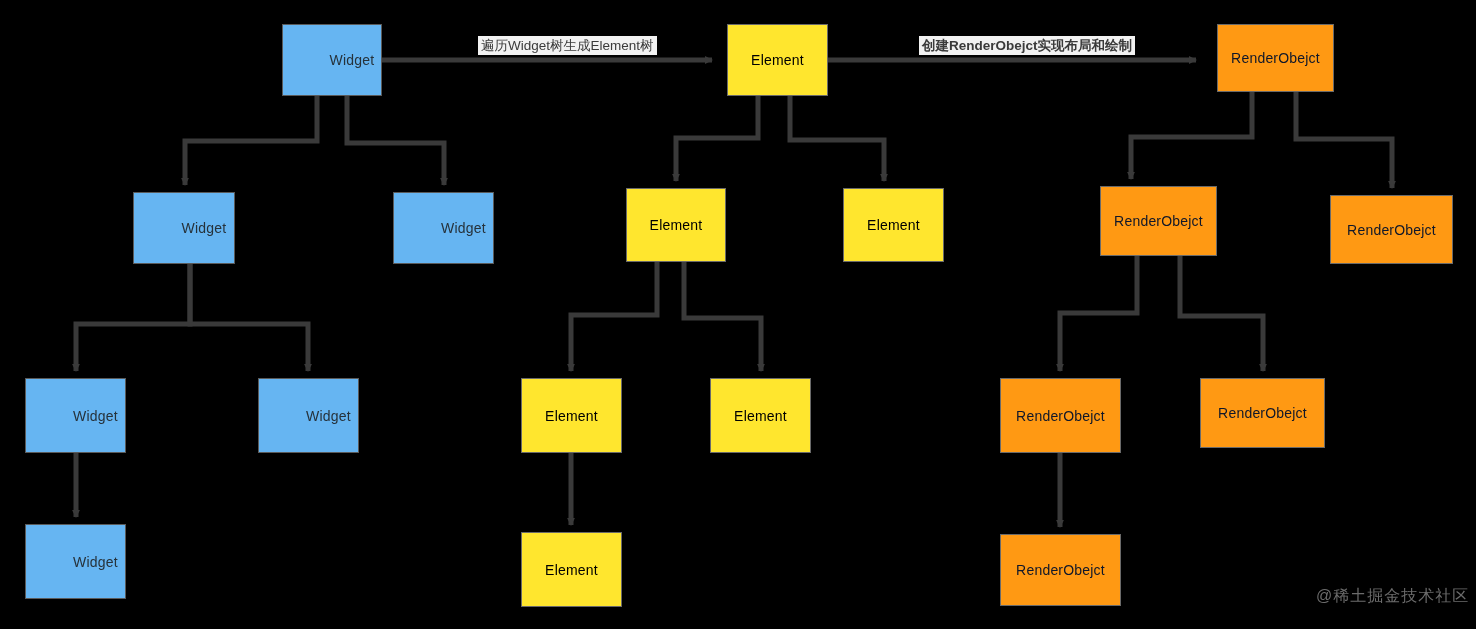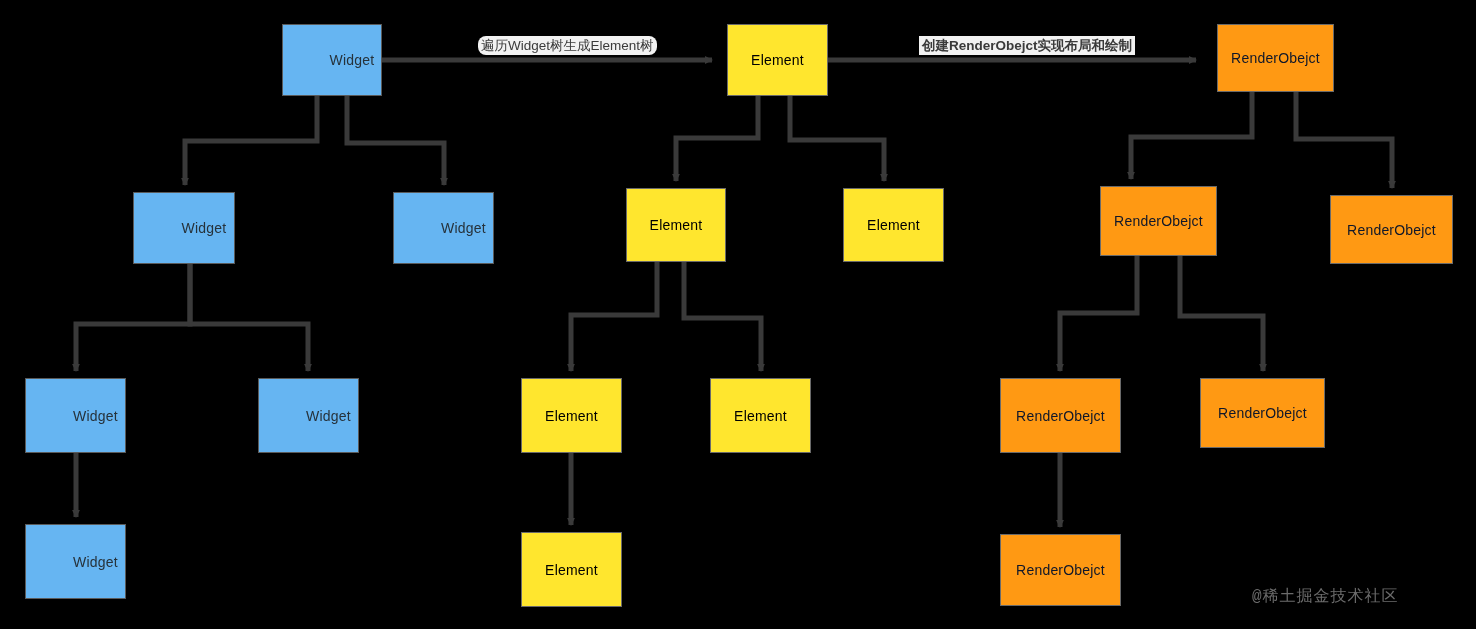--- a/index.html
+++ b/index.html
@@ -165,19 +165,19 @@
       </div>
       <div class="node render" style="left: 1200px; top: 378px; width: 125px; height: 70px;">
         <span>RenderObejct</span>
       </div>
       <div class="node render" style="left: 1000px; top: 534px; width: 121px; height: 72px;">
         <span>RenderObejct</span>
       </div>
     </div>
 
   <div id="label-layer">
-      <div class="edge-label" style="left: 478px; top: 36px; border-radius: 8px;">遍历Widget树生成Element树</div>
+      <div class="edge-label" style="left: 478px; top: 36px;">遍历Widget树生成Element树</div>
       <div class="edge-label" style="left: 919px; top: 36px; font-weight: bold;">创建RenderObejct实现布局和绘制</div>
     </div>
 
-  <div class="watermark" style="left: 1252px; top: 586px; font-family: Liberation Mono, monospace;">@稀土掘金技术社区</div>
+  <div class="watermark" style="left: 1316px; top: 586px;">@稀土掘金技术社区</div>
 
 </div>
 
 </body></html>

